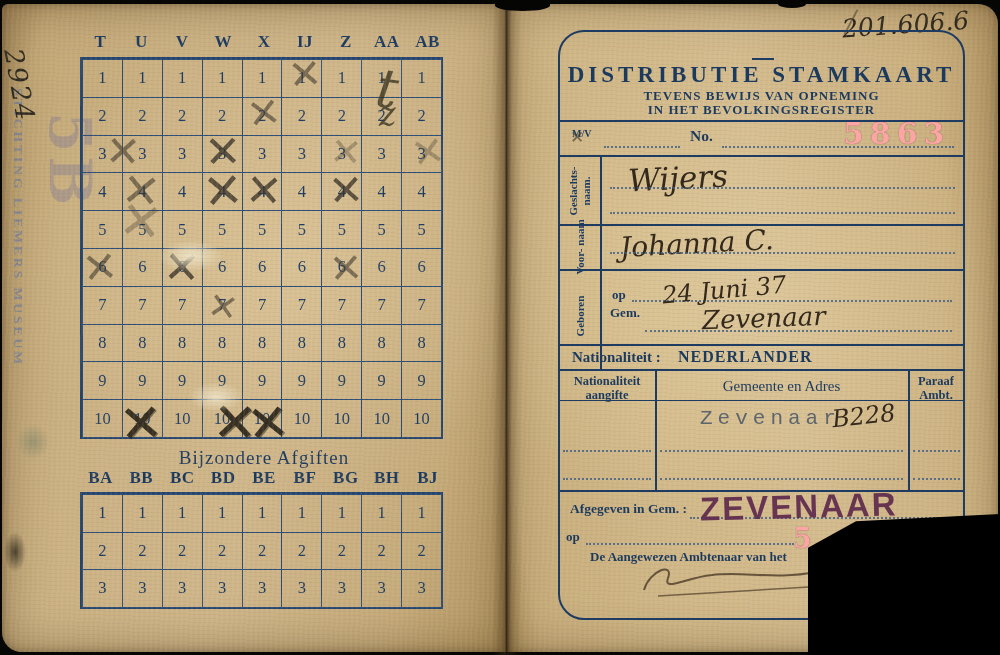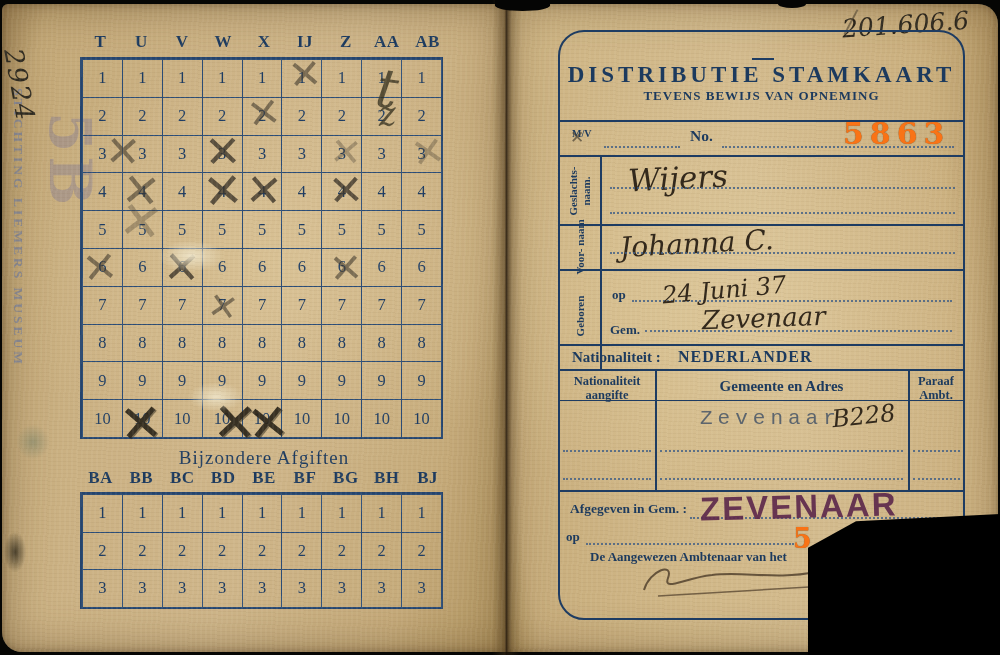--- a/index.html
+++ b/index.html
@@ -59,21 +59,21 @@
   
   .card-box{position:absolute;left:558px;top:30px;width:407px;height:590px;
       border:2.5px solid #1e3c62;border-radius:26px;box-sizing:border-box;}
   .rp-text{position:absolute;color:#1c3a5e;}
   .hline{position:absolute;background:#1e3c62;height:1.6px;}
   .vline{position:absolute;background:#1e3c62;width:1.6px;}
   .dot-line{position:absolute;height:0;border-bottom:2px dotted #3f5e86;opacity:.8;}
   .hand{position:absolute;font-family:"DejaVu Serif",serif;font-style:italic;color:#33291c;white-space:nowrap;}
   .vlabel{position:absolute;transform:translate(-50%,-50%) rotate(-90deg);
       font-size:11px;font-weight:bold;color:#1c3a5e;text-align:center;line-height:1.15;width:72px;}
-  .stamp-num{position:absolute;font-family:"DejaVu Serif",serif;font-weight:bold;color:#f97316;
+  .stamp-num{position:absolute;font-family:"DejaVu Serif",serif;font-weight:bold;color:#fca5a5;
       letter-spacing:6px;text-shadow:0 0 1px rgba(58,52,32,.7);}
   .typed{position:absolute;font-family:"Liberation Mono",monospace;color:#505c6a;letter-spacing:5px;opacity:.9;}
   .purple-stamp{position:absolute;font-family:"Liberation Sans",sans-serif;font-weight:bold;
       color:#5e2a4c;letter-spacing:2px;transform:rotate(-1.5deg);opacity:.92;}
   .pencil-x{position:absolute;color:#4a4335;opacity:.7;font-family:"DejaVu Sans",sans-serif;}
   .redaction{position:absolute;left:808px;top:508px;width:192px;height:147px;background:#000;
       clip-path:polygon(0 27%, 25% 9%, 100% 4%, 100% 100%, 0 100%);}
   .pencil-stroke{position:absolute;background:rgba(70,58,42,.55);}
   .sig-wrap{position:absolute;}
 </style>
@@ -290,20 +290,21 @@
   <div class="page page-right">
     <div class="hand" style="left:336px;top:6px;font-size:25px;transform:rotate(-4deg);color:#2c261c;">201.606.6</div>
     <div class="pencil-stroke" style="left:344px;top:4px;width:2px;height:28px;transform:rotate(28deg);"></div>
   </div>
 
   <div class="card-box"></div>
 
   <div class="hline" style="left:752px;top:58px;width:22px;height:1.5px;"></div>
   <div class="rp-text" style="left:558px;top:88px;width:407px;text-align:center;font-size:13px;font-weight:bold;letter-spacing:1px;">TEVENS BEWIJS VAN OPNEMING</div>
   <div class="rp-text" style="left:558px;top:62px;width:407px;text-align:center;font-size:23px;font-weight:bold;letter-spacing:4px;">DISTRIBUTIE STAMKAART</div>
+  <div class="rp-text" style="left:558px;top:102px;width:407px;text-align:center;font-size:13px;font-weight:bold;letter-spacing:1px;">IN HET BEVOLKINGSREGISTER</div>
 
   <div class="hline" style="left:559px;top:120px;width:405px;"></div>
 
   <div class="rp-text" style="left:572px;top:128px;font-size:10px;font-weight:bold;">M/V</div>
   <div class="pencil-x" style="left:570px;top:127px;font-size:17px;">✕</div>
   <div class="dot-line" style="left:604px;top:146px;width:76px;"></div>
   <div class="rp-text" style="left:690px;top:127px;font-size:15.5px;font-weight:bold;">No.</div>
   <div class="dot-line" style="left:722px;top:146px;width:232px;"></div>
   <div class="stamp-num" style="left:843px;top:116px;font-size:30px;">5863</div>
 
@@ -318,33 +319,33 @@
 
   <div class="vlabel" style="left:580px;top:247px;">Voor- naam</div>
   <div class="hand" style="left:620px;top:227px;font-size:28px;transform:rotate(-3deg);">Johanna C.</div>
   <div class="dot-line" style="left:610px;top:252px;width:345px;"></div>
   <div class="hline" style="left:559px;top:269px;width:405px;"></div>
 
   <div class="vlabel" style="left:580px;top:316px;">Geboren</div>
   <div class="rp-text" style="left:612px;top:287px;font-size:13px;font-weight:bold;">op</div>
   <div class="dot-line" style="left:632px;top:300px;width:320px;"></div>
   <div class="hand" style="left:662px;top:276px;font-size:24px;transform:rotate(-5deg);">24 Juni 37</div>
-  <div class="rp-text" style="left:610px;top:322px;font-size:13px;font-weight:bold;text-align:center;">Gem.</div>
+  <div class="rp-text" style="left:610px;top:305px;font-size:13px;font-weight:bold;text-align:center;">Gem.</div>
   <div class="dot-line" style="left:645px;top:330px;width:307px;"></div>
   <div class="hand" style="left:702px;top:303px;font-size:26px;transform:rotate(-2deg);">Zevenaar</div>
   <div class="hline" style="left:559px;top:344px;width:405px;"></div>
 
   <div class="rp-text" style="left:572px;top:349px;font-size:15px;font-weight:bold;">Nationaliteit :</div>
   <div class="rp-text" style="left:678px;top:348px;font-size:16px;font-weight:bold;letter-spacing:1px;">NEDERLANDER</div>
   <div class="hline" style="left:559px;top:369px;width:405px;"></div>
 
   <div class="vline" style="left:655px;top:369px;height:121px;"></div>
   <div class="vline" style="left:908px;top:369px;height:121px;"></div>
   <div class="rp-text" style="left:559px;top:374px;width:96px;text-align:center;font-size:12.5px;font-weight:bold;line-height:1.15;">Nationaliteit aangifte</div>
-  <div class="rp-text" style="left:655px;top:378px;width:253px;text-align:center;font-size:15px;font-weight:bold;">Gemeente en Adres</div>
+  <div class="rp-text" style="left:655px;top:378px;width:253px;text-align:center;font-size:15px;font-weight:normal;">Gemeente en Adres</div>
   <div class="rp-text" style="left:908px;top:374px;width:56px;text-align:center;font-size:12.5px;font-weight:bold;line-height:1.15;">Paraaf Ambt.</div>
   <div class="hline" style="left:559px;top:400px;width:405px;height:1.4px;"></div>
 
   <div class="typed" style="left:700px;top:407px;font-size:21px;">Zevenaar</div>
   <div class="hand" style="left:832px;top:402px;font-size:24px;transform:rotate(-6deg);">B228</div>
 
   <div class="dot-line" style="left:563px;top:450px;width:88px;"></div>
   <div class="dot-line" style="left:660px;top:450px;width:243px;"></div>
   <div class="dot-line" style="left:913px;top:450px;width:47px;"></div>
   <div class="dot-line" style="left:563px;top:478px;width:88px;"></div>

